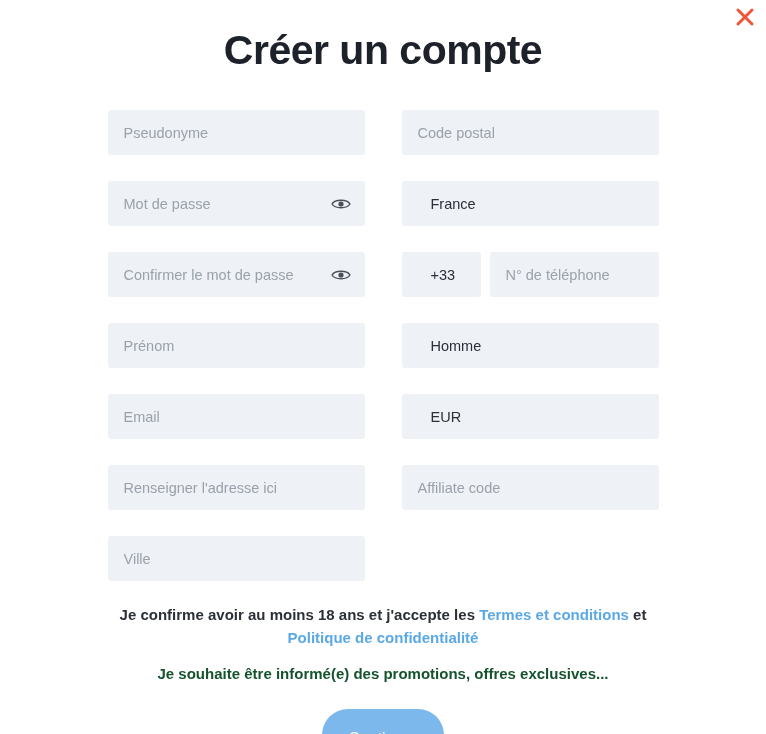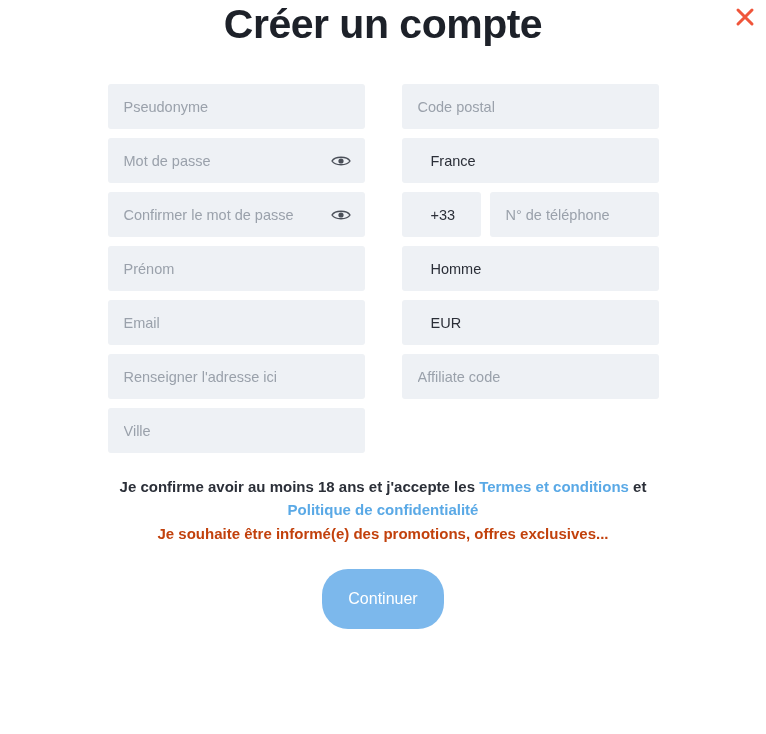--- a/index.html
+++ b/index.html
@@ -30,35 +30,36 @@
   }
   .close-btn svg { display: block; }
 
   .modal-title {
     text-align: center;
     font-size: 41px;
     font-weight: 700;
     letter-spacing: -0.5px;
     color: #1d2129;
     margin: 0;
+    padding-top: 26px;
     line-height: 1.2;
   }
 
   .form-grid {
     display: grid;
     grid-template-columns: 257px 257px;
     column-gap: 37px;
     justify-content: center;
     margin-top: 35px;
   }
 
   .col {
     display: flex;
     flex-direction: column;
-    gap: 9px;
+    gap: 26px;
   }
 
   .field {
     position: relative;
     height: 45px;
     background: #eef1f5;
     border-radius: 3px;
     display: flex;
     align-items: center;
     padding: 0 16px;
@@ -120,22 +121,23 @@
     font-size: 15px;
     line-height: 1.55;
     color: #2b2f38;
     font-weight: bold;
   }
   .legal a {
     color: #5aa9e6;
     text-decoration: none;
   }
   .legal-line2 {
+    margin-top: 12px;
     font-size: 15px;
-    color: #c2410c;
+    color: #14532d;
     text-align: center;
   }
 
   .submit-wrap {
     display: flex;
     justify-content: center;
     margin-top: 24px;
   }
   .submit-btn {
     width: 122px;

